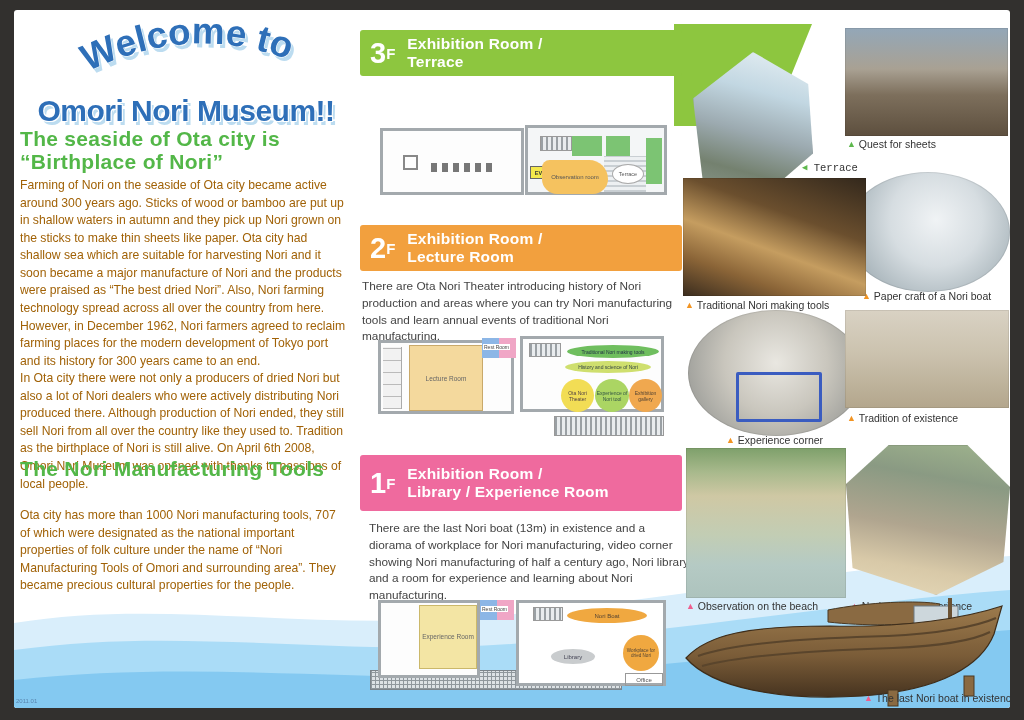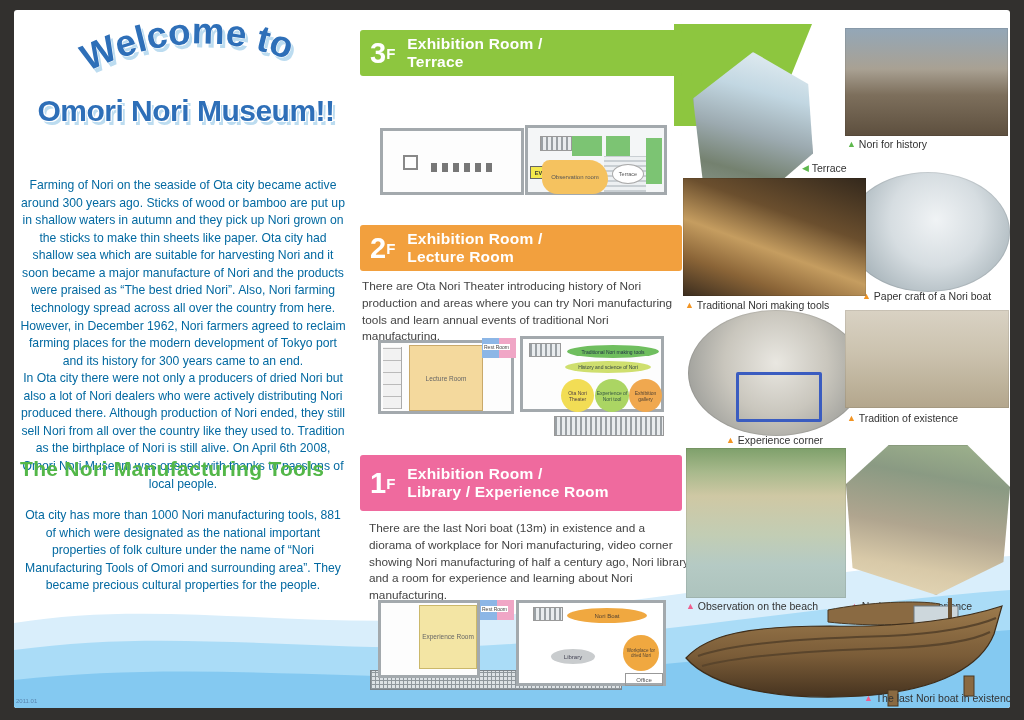--- a/index.html
+++ b/index.html
@@ -14,21 +14,21 @@
     background:#ffffff;border-radius:3px;overflow:hidden;
   }
   
   #title-main{
     left:2px;top:84px;width:340px;text-align:center;
     font-size:30px;font-weight:bold;letter-spacing:-0.5px;color:#2e6fb8;
     text-shadow:-1px -1px 0 #fff,1px -1px 0 #fff,-1px 1px 0 #fff,1px 1px 0 #fff,3px 4px 0 #bcdcf0;
   }
   
   .green-h{color:#53b748;font-weight:bold;font-size:21px;line-height:1.08;letter-spacing:0.3px;}
-  .body-p{font-size:12.2px;line-height:1.44;color:#0369a1;text-align:center;}
+  .body-p{font-size:12.2px;line-height:1.44;color:#a16207;}
   #sec1-h{left:6px;top:118px;width:330px;}
   #sec1-p{left:6px;top:167px;width:326px;}
   #sec2-h{left:6px;top:448px;width:334px;}
   #sec2-p{left:6px;top:497px;width:326px;}
   .body-p p{margin:0;}
   
   .floor-bar{
     left:346px;width:322px;border-radius:3px;color:#fff;
     display:flex;align-items:center;padding:3px 0 3px 10px;box-sizing:border-box;
   }
@@ -86,30 +86,34 @@
       </defs>
     <text font-size="37" font-weight="bold" font-family="Liberation Sans, sans-serif" fill="#bcdcf0" transform="translate(3,4)">
       <textPath href="#arcpath" startOffset="50%" text-anchor="middle">Welcome to</textPath>
     </text>
     <text font-size="37" font-weight="bold" font-family="Liberation Sans, sans-serif" fill="#2e6fb8" stroke="#ffffff" stroke-width="1" paint-order="stroke">
       <textPath href="#arcpath" startOffset="50%" text-anchor="middle">Welcome to</textPath>
     </text>
   </svg>
   <div class="abs" id="title-main">Omori Nori Museum!!</div>
 
+  <div class="abs green-h" id="sec1-h">
+    <div>The seaside of Ota city is</div>
+    <div>“Birthplace of Nori”</div>
+  </div>
   <div class="abs body-p" id="sec1-p">
     <p>Farming of Nori on the seaside of Ota city became active around 300 years ago. Sticks of wood or bamboo are put up in shallow waters in autumn and they pick up Nori grown on the sticks to make thin sheets like paper. Ota city had shallow sea which are suitable for harvesting Nori and it soon became a major manufacture of Nori and the products were praised as “The best dried Nori”. Also, Nori farming technology spread across all over the country from here.</p>
     <p>However, in December 1962, Nori farmers agreed to reclaim farming places for the modern development of Tokyo port and its history for 300 years came to an end.</p>
     <p>In Ota city there were not only a producers of dried Nori but also a lot of Nori dealers who were actively distributing Nori produced there. Although production of Nori ended, they still sell Nori from all over the country like they used to. Tradition as the birthplace of Nori is still alive. On April 6th 2008, Omori Nori Museum was opened with thanks to passions of local people.</p>
   </div>
   <div class="abs green-h" id="sec2-h">
     <div>The Nori Manufacturing Tools</div>
   </div>
   <div class="abs body-p" id="sec2-p">
-    <p>Ota city has more than 1000 Nori manufacturing tools, 881 of which were designated as the national important properties of folk culture under the name of “Nori Manufacturing Tools of Omori and surrounding area”. They became precious cultural properties for the people.</p>
+    <p>Ota city has more than 1000 Nori manufacturing tools, 707 of which were designated as the national important properties of folk culture under the name of “Nori Manufacturing Tools of Omori and surrounding area”. They became precious cultural properties for the people.</p>
   </div>
 
   <div class="abs" id="green-banner"></div>
   <div class="abs floor-bar" id="bar3">
     <span class="floor-num">3</span>
       <span class="floor-suf">F</span>
     <span class="floor-title">
       <div>Exhibition Room /</div>
       <div>Terrace</div>
     </span>
@@ -190,30 +194,30 @@
       <div class="abs oval" style="left:48px;top:5px;width:80px;height:15px;background:#f0a840;font-size:6px;color:#543;">Nori Boat</div>
       <div class="abs oval" style="left:32px;top:46px;width:44px;height:15px;background:#c9ccce;font-size:6px;color:#445;">Library</div>
       <div class="abs oval" style="left:104px;top:32px;width:34px;height:34px;background:#f0a840;font-size:4.6px;color:#543;padding:1px;">Workplace for dried Nori</div>
       <div class="abs" style="left:106px;top:70px;width:36px;height:11px;border:1px solid #999;display:flex;align-items:center;justify-content:center;font-size:6px;color:#555;">Office</div>
     </div>
   </div>
 
   <div class="abs photo" style="left:679px;top:42px;width:120px;height:145px;z-index:2;
        clip-path:polygon(50% 0,96% 22%,100% 70%,58% 100%,8% 88%,0 32%);
        background:linear-gradient(195deg,#e9f1f5 0%,#c2d7e2 30%,#9caab0 55%,#74816f 78%,#8d9a8f 100%);"></div>
-  <div class="abs caption" style="left:788px;top:152px;z-index:2;">
+  <div class="abs caption" style="left:788px;top:152px;z-index:2;font-family:Liberation Mono, monospace;">
     <span class="mk mk-green">◀</span>
     <span>Terrace</span>
   </div>
 
   <div class="abs photo" style="left:831px;top:18px;width:163px;height:108px;
        background:linear-gradient(180deg,#93a7b8 0%,#a9a193 38%,#7d6f5c 62%,#5d4f3e 100%);"></div>
   <div class="abs caption" style="left:833px;top:128px;">
     <span class="mk mk-green">▲</span>
-    <span>Nori for history</span>
+    <span>Quest for sheets</span>
   </div>
 
   <div class="abs photo" style="left:669px;top:168px;width:183px;height:118px;z-index:2;
        background:linear-gradient(200deg,#33281c 0%,#6b4f2e 35%,#c59d60 58%,#8a6437 78%,#3a2c1e 100%);"></div>
   <div class="abs caption" style="left:671px;top:289px;">
     <span class="mk mk-orange">▲</span>
     <span>Traditional Nori making tools</span>
   </div>
 
   <div class="abs photo" style="left:832px;top:162px;width:164px;height:120px;border-radius:50%;

